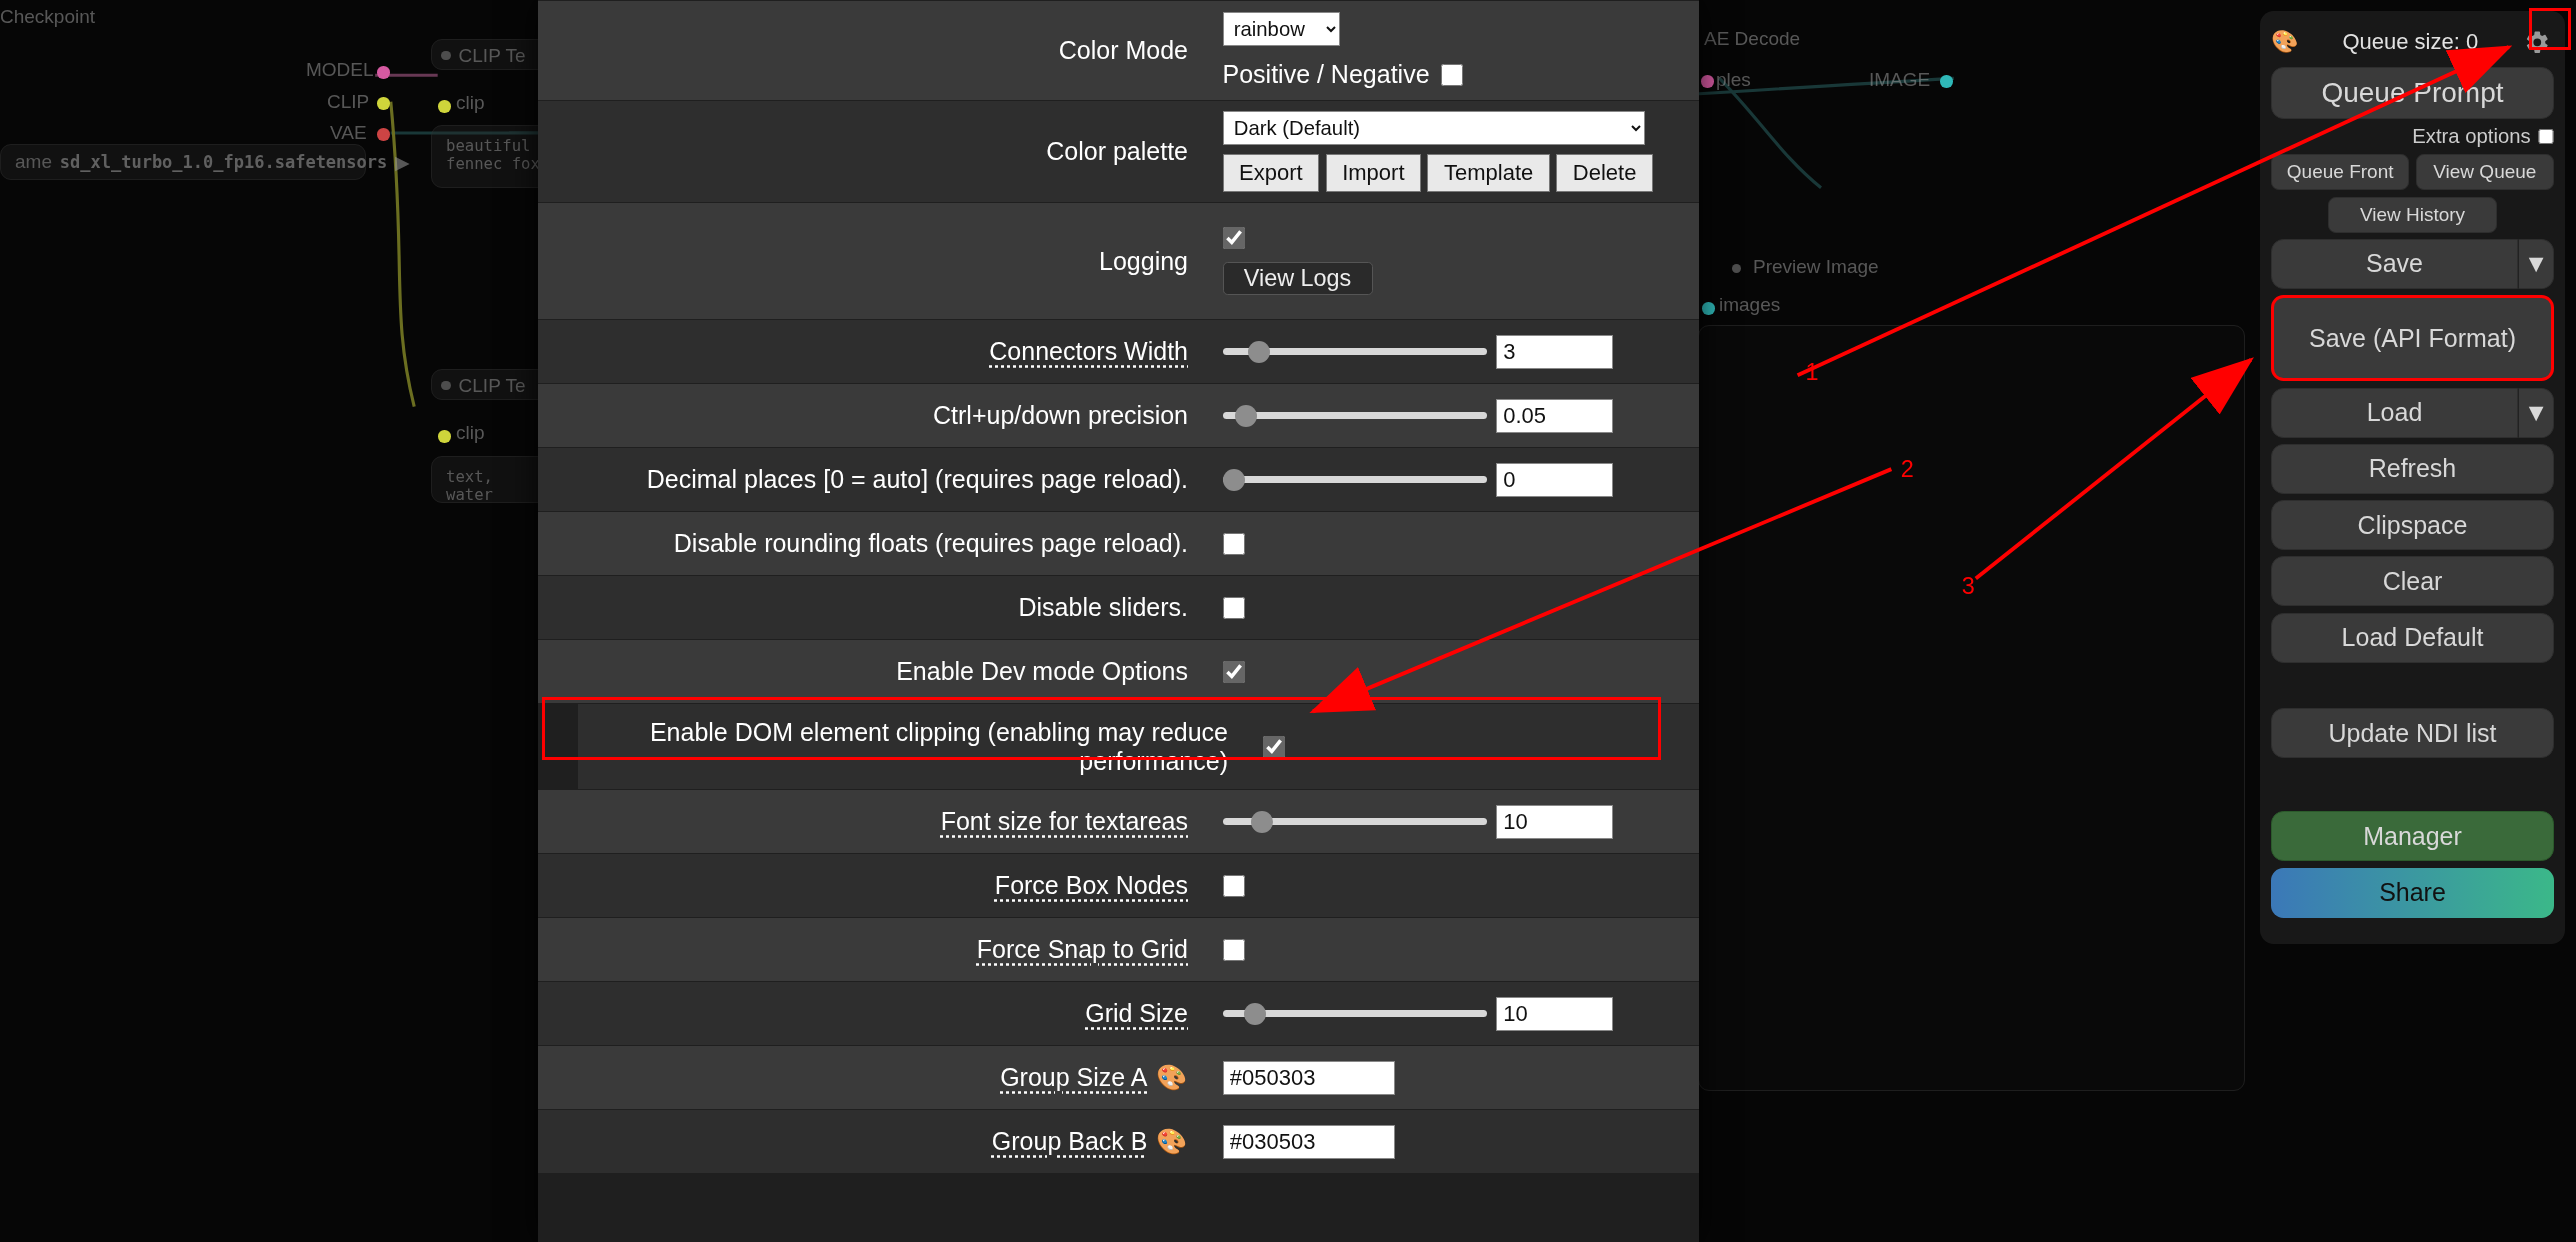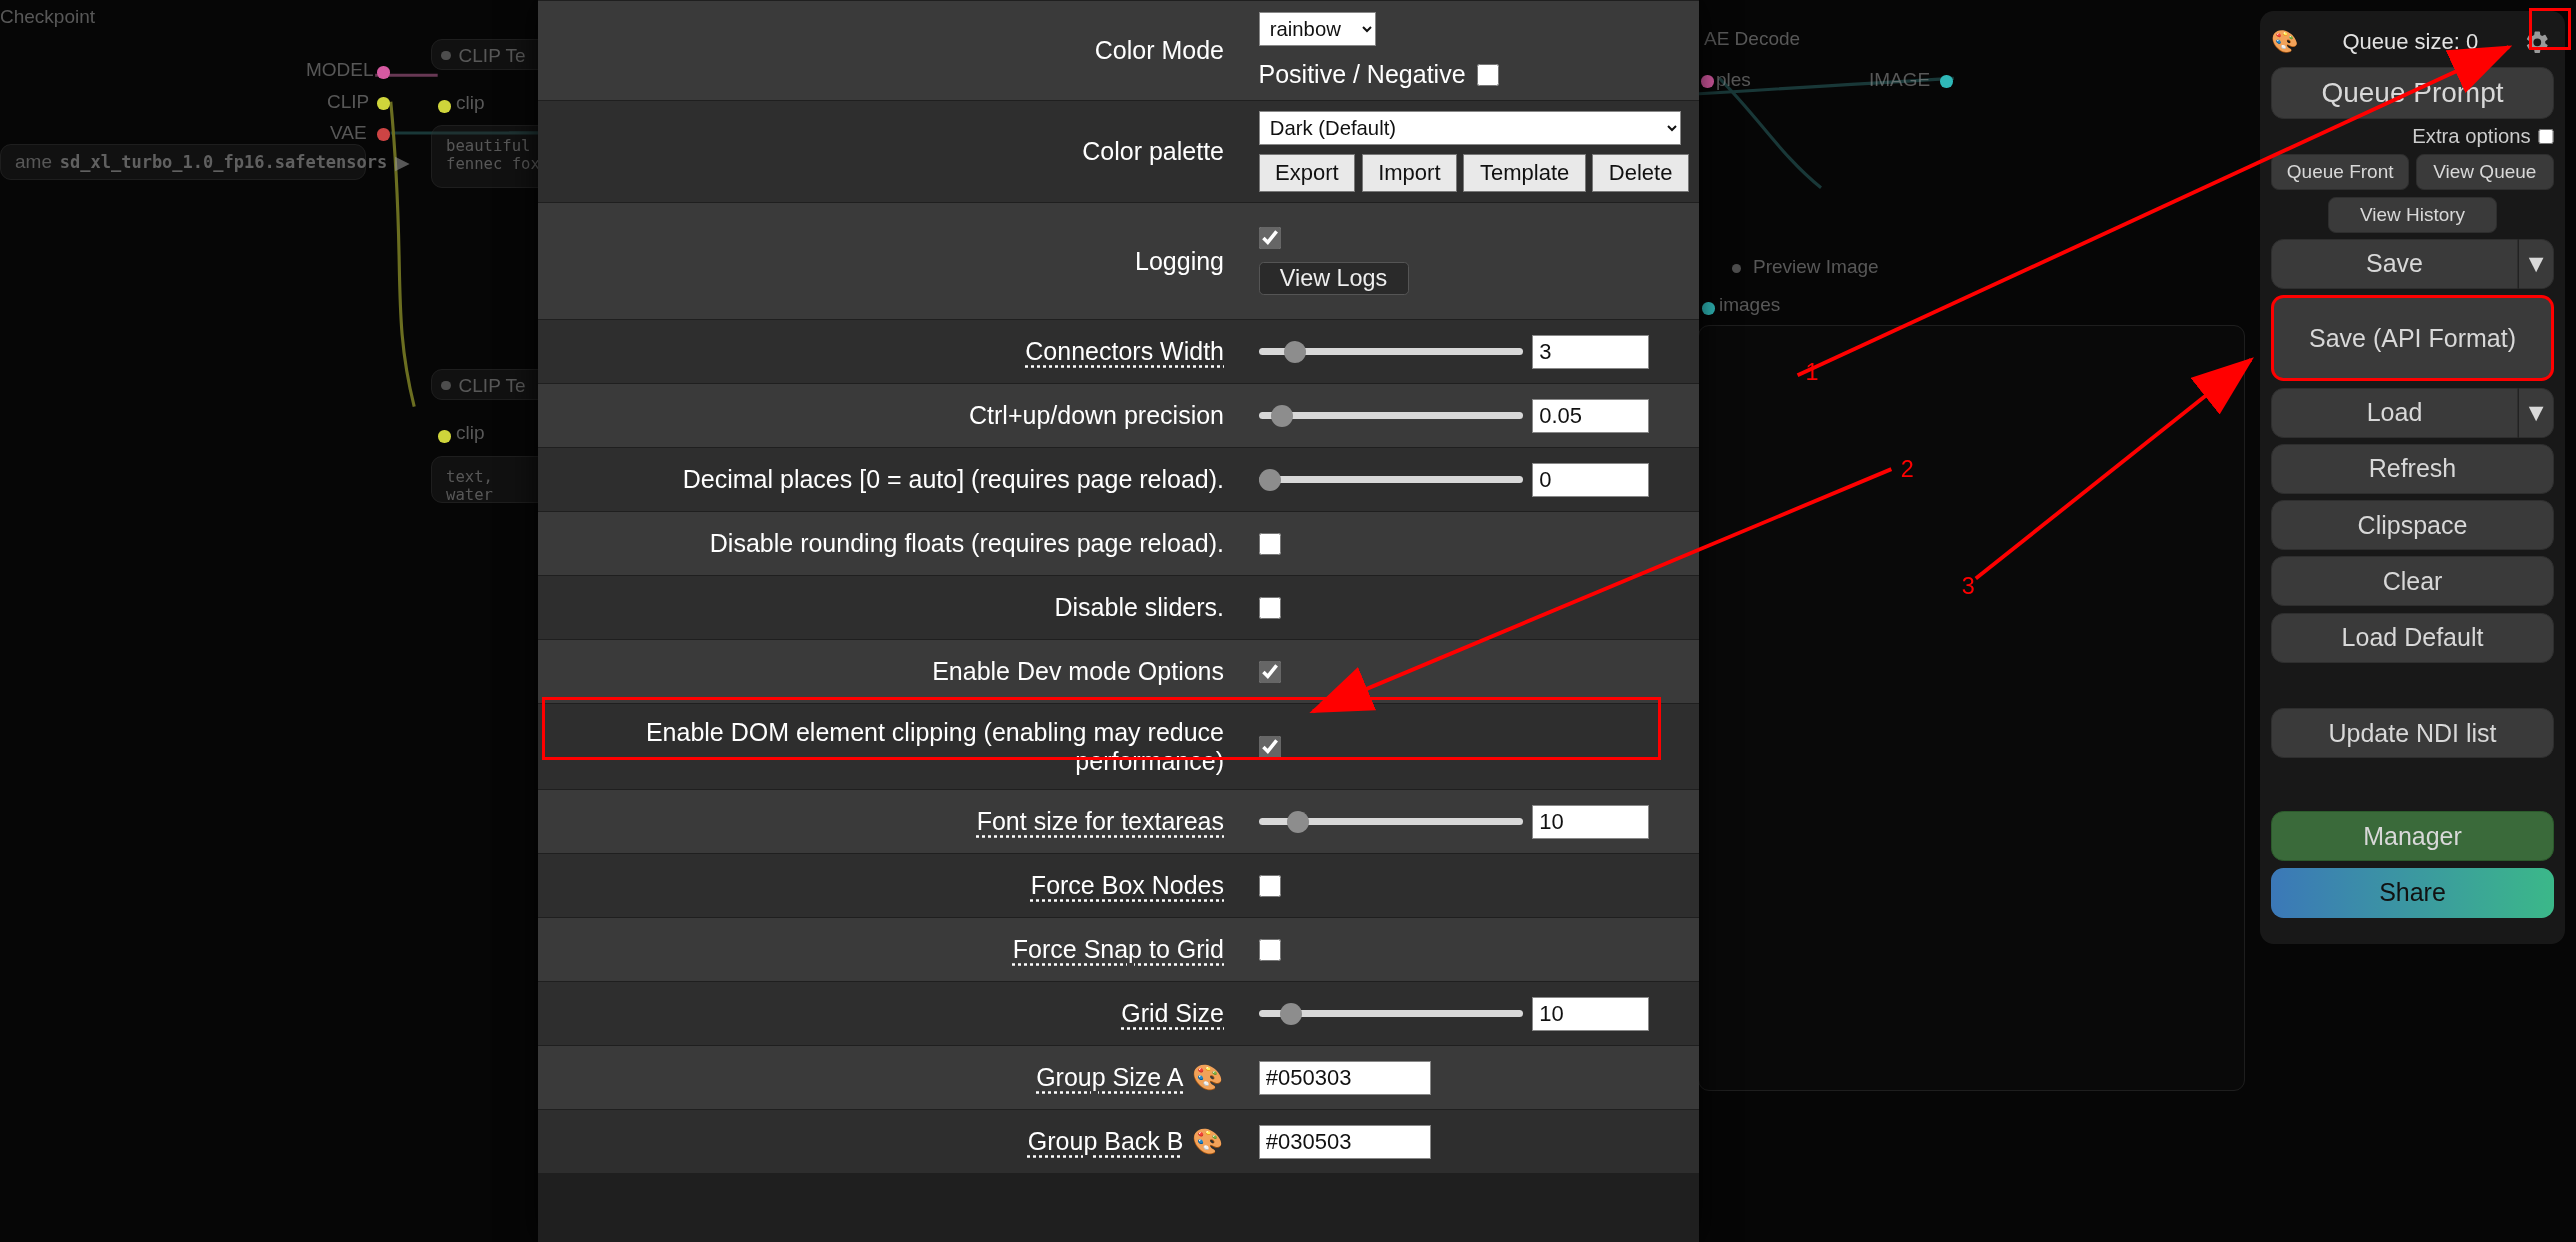--- a/index.html
+++ b/index.html
@@ -92,21 +92,20 @@
     scrollbar-width: auto;
   }
   .settings-scroll::-webkit-scrollbar { width:15.6px; background:#1f1f1f; }
   .settings-scroll::-webkit-scrollbar-thumb { background:#5a5a5a; border:3.1px solid #1f1f1f; border-radius:7.8px; }
   .settings-scroll::-webkit-scrollbar-track { background:#1f1f1f; }
 
   .srow {
     display:flex; align-items:stretch;
     min-height:64px;
     border-top:1.6px solid #1f1f1f;
-    padding-left:36px;
   }
   .srow.alt0 { background:#3a3a3a; }
   .srow.alt1 { background:#2e2e2e; }
   .srow .label {
     flex: 0 0 672px;
     padding: 7.8px 22px 7.8px 7.8px;
     display:flex; align-items:center; justify-content:flex-end;
     text-align:right;
     color:#fff; font-size:25px;
   }
@@ -362,21 +361,21 @@
 
     <div class="srow alt0" id="devmode-row">
       <div class="label">
           <span>Enable Dev mode Options</span>
         </div>
       <div class="ctrl">
           <input type="checkbox" class="chk" checked="" style="">
         </div>
     </div>
 
-    <div class="srow alt1" style="min-height:86px;">
+    <div class="srow alt1" style="min-height:86px;margin-left:40px;">
       <div class="label">
           <span>Enable DOM element clipping (enabling may reduce performance)</span>
         </div>
       <div class="ctrl">
           <input type="checkbox" class="chk" checked="" style="">
         </div>
     </div>
 
     <div class="srow alt0">
       <div class="label">

